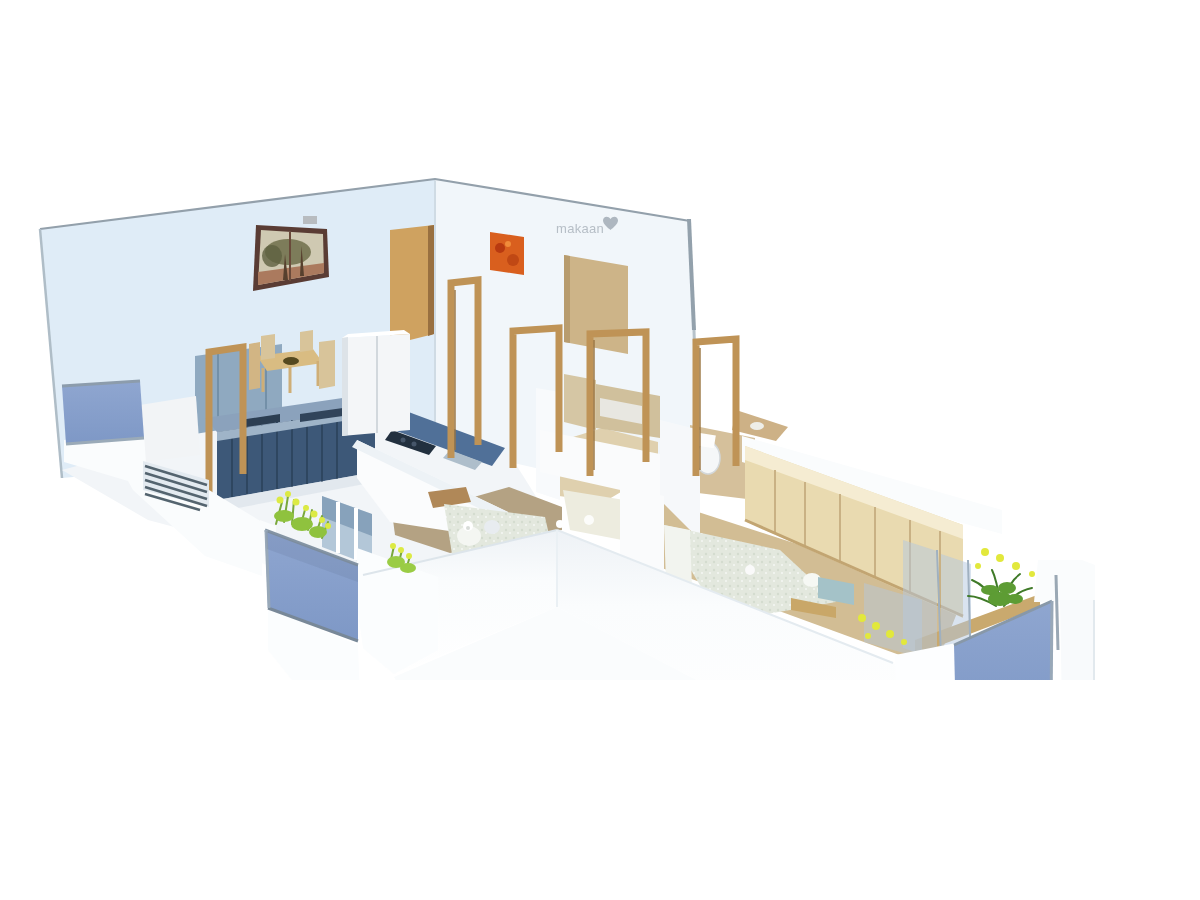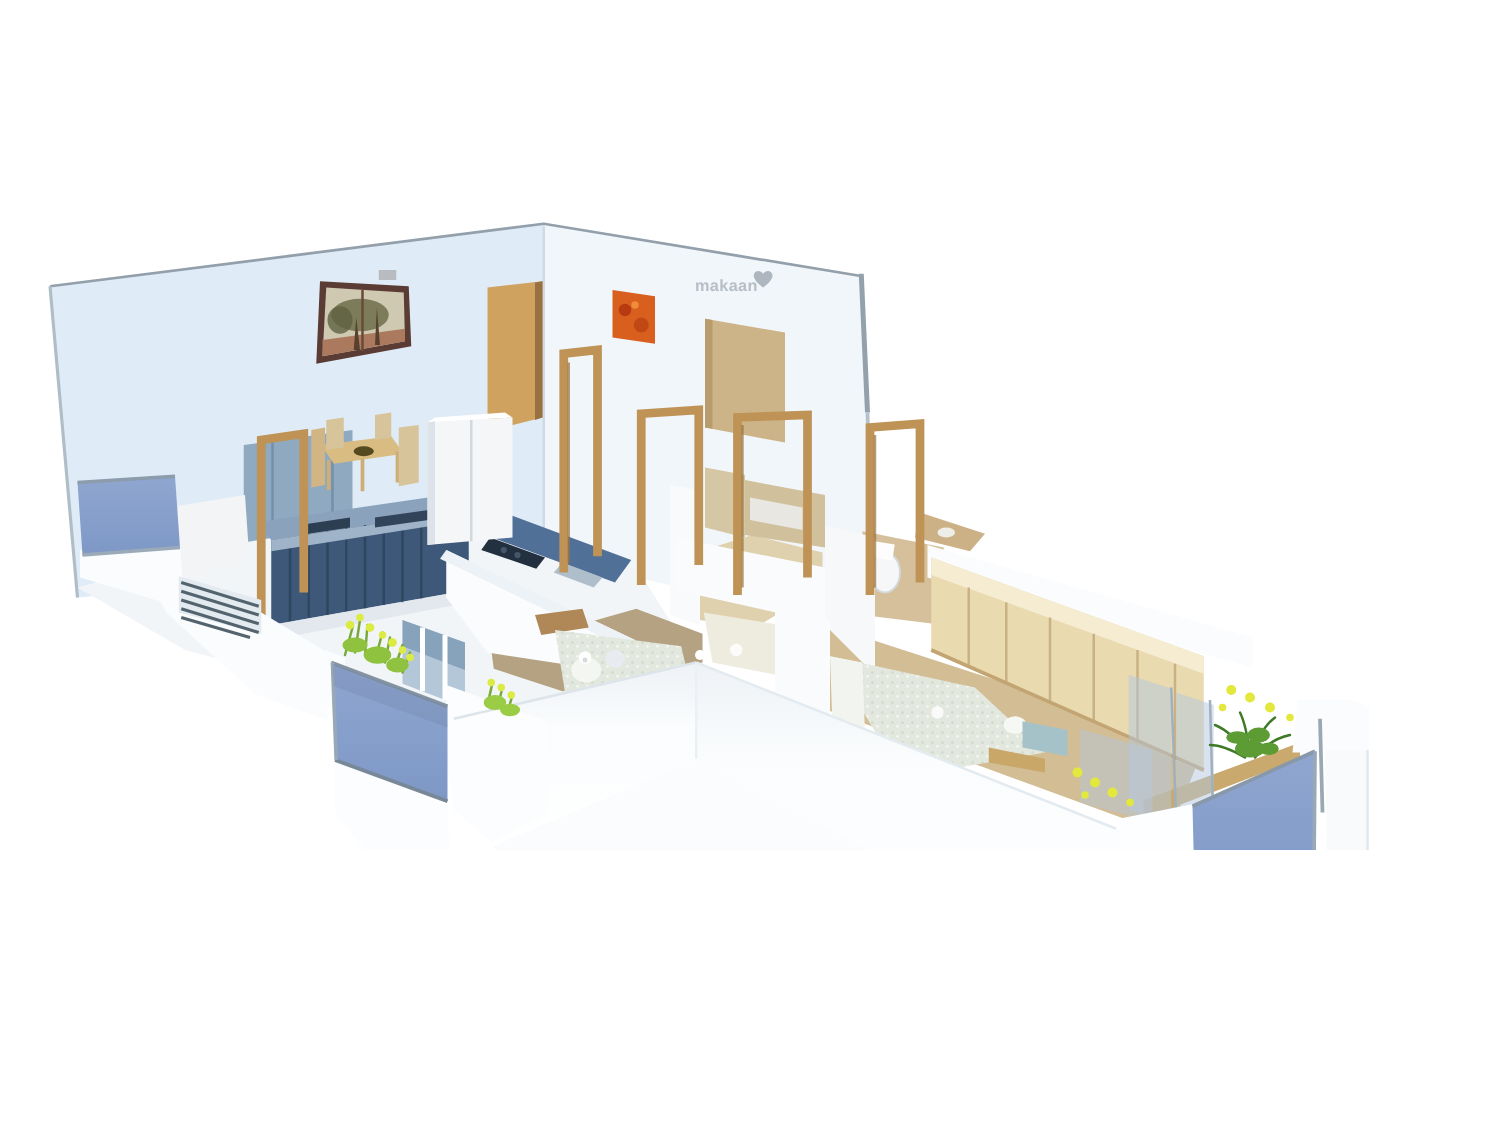--- a/index.html
+++ b/index.html
@@ -1,16 +1,16 @@
 <!DOCTYPE html>
 <html><head>
 <meta charset="utf-8">
 <style>
   html,body{margin:0;padding:0;background:#ffffff;}
-  #scene{width:1200px;height:680px;position:relative;font-family:"Liberation Sans", sans-serif;font-weight:bold;}
+  #scene{width:1200px;height:680px;position:relative;font-family:"Liberation Sans", sans-serif;}
   svg{filter:blur(0.6px);}
 </style>
 </head>
 <body>
 <div id="scene">
 <svg width="1200" height="900" viewBox="0 0 1200 900">
 <defs>
   <linearGradient id="gWallL" x1="0" y1="0" x2="1" y2="1">
     <stop offset="0" stop-color="#eef6fc"></stop>
     <stop offset="1" stop-color="#d9eaf7"></stop>

